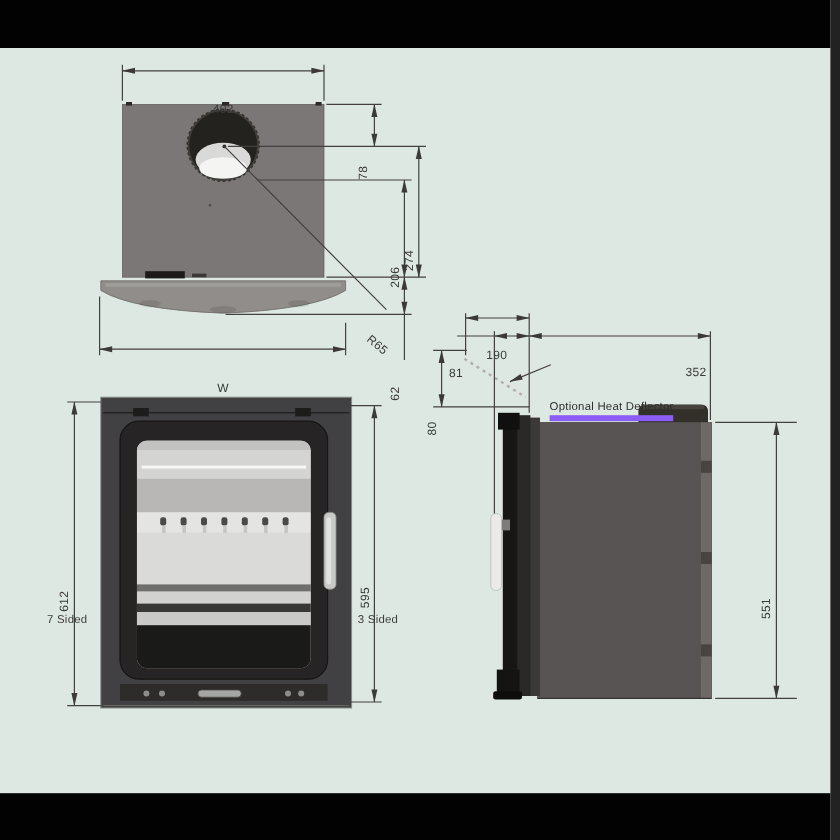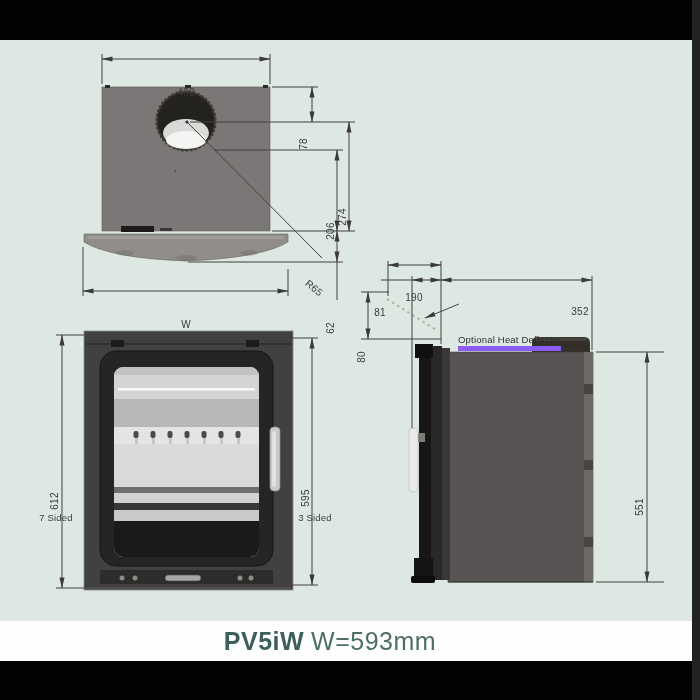--- a/index.html
+++ b/index.html
@@ -194,20 +194,15 @@
     <div class="side-note" style="left:315px;top:477px;">3 Sided</div>
 
     <div class="dim-label" style="left:414px;top:257px;">190</div>
     <div class="dim-label" style="left:380px;top:272px;text-align:center;">81</div>
     <div class="dim-label" style="left:532px;top:271px;margin-left:48px;">352</div>
     <div class="dim-label v" style="left:361px;top:317px;">80</div>
     <div class="dim-label v" style="left:639px;top:467px;">551</div>
     <div id="deflector-note">Optional Heat Deflector</div>
   </div>
 
-  <div id="caption-band">
-    <div id="caption">
-      <span class="model">PV5iW</span><span>W=593mm</span>
-    </div>
-  </div>
 
   <div id="bar-bottom" class="bar"></div>
 </div>
 
 </body></html>

